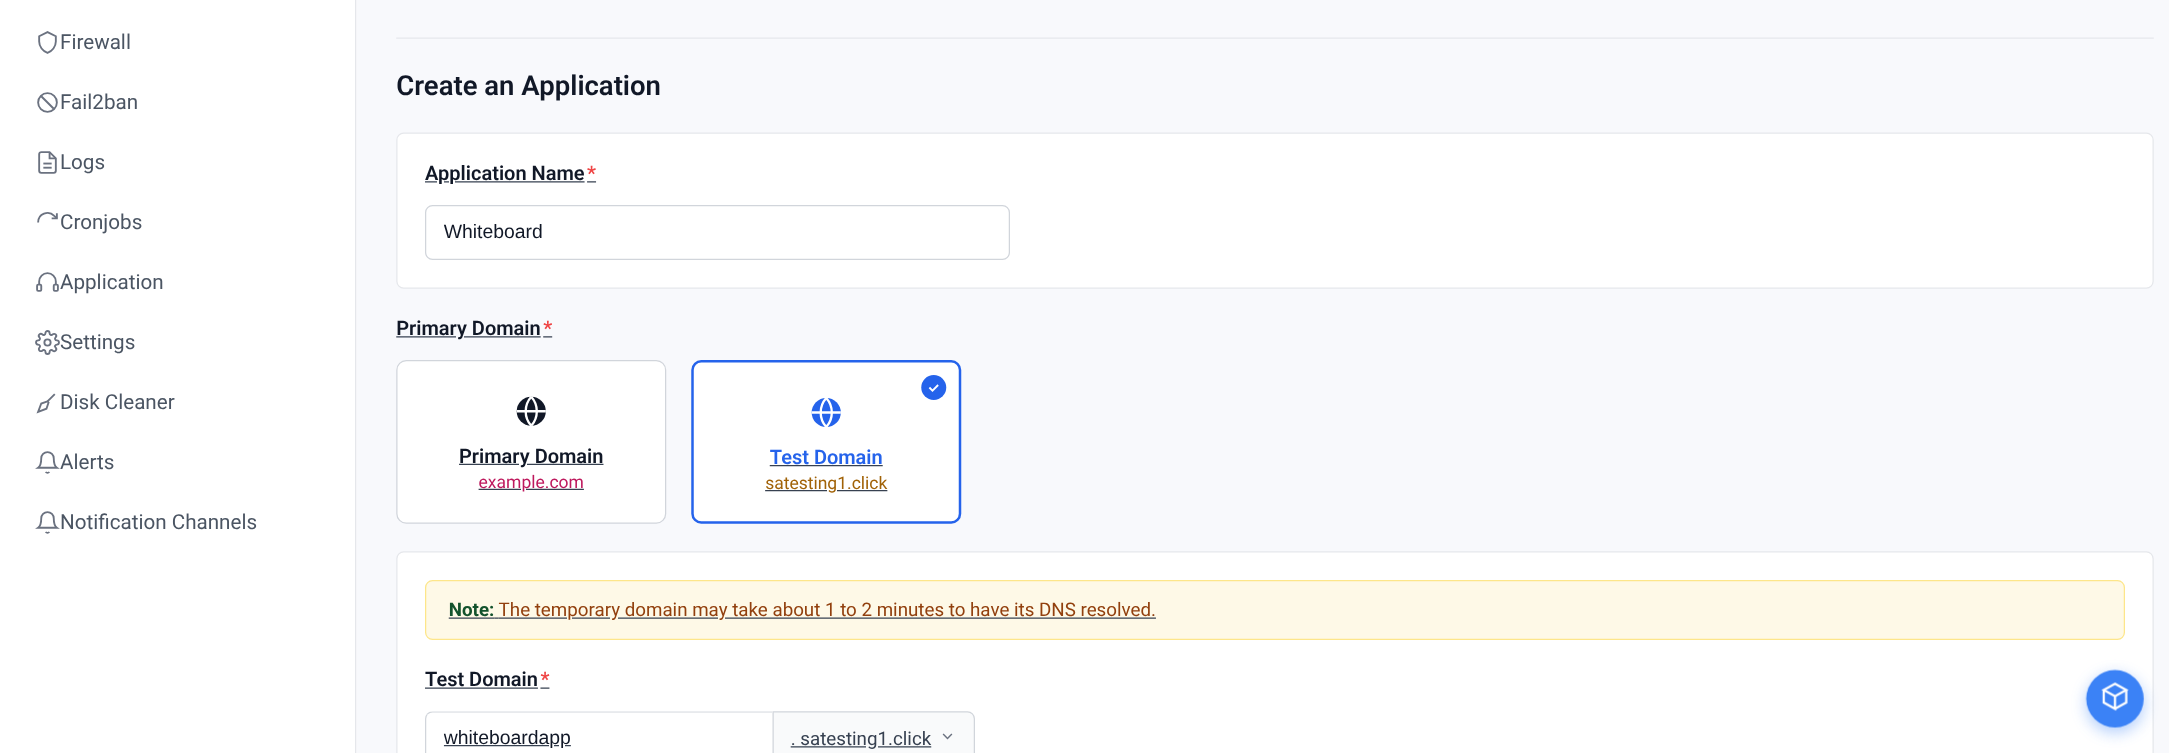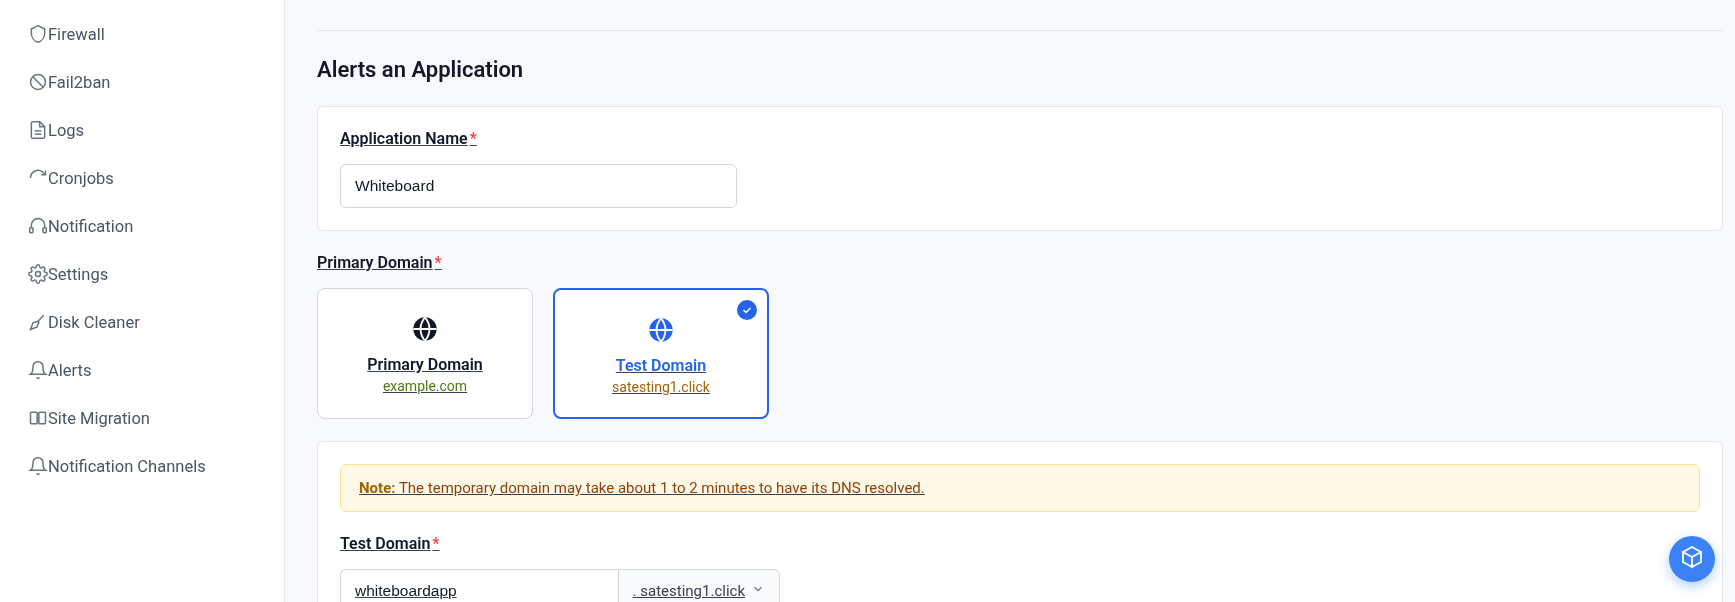--- a/index.html
+++ b/index.html
@@ -6,32 +6,32 @@
     body { font-family: -apple-system, BlinkMacSystemFont, 'Segoe UI', Roboto, sans-serif; background: #f8f9fc; color: #374151; }
     .container { display: flex; min-height: 100vh; }
     .sidebar { width: 285px; background: #fff; border-right: 1px solid #e5e7eb; padding-top: 10px; }
     .sidebar-item { display: flex; align-items: center; gap: 0; padding: 14px 28px; cursor: pointer; color: #4b5563; font-size: 16.5px; }
     .sidebar-icon { width: 20px; height: 20px; display: inline-flex; align-items: center; justify-content: center; color: #6b7280; }
     .main { flex: 1; padding: 30px 0 30px 32px; }
     .page-title { font-size: 22px; font-weight: 600; color: #111827; margin-bottom: 24px; }
     .card { background: #fff; border: 1px solid #e5e7eb; border-radius: 6px; padding: 22px; margin-bottom: 22px; margin-right: 12px; text-decoration: underline; }
     .field-label { font-size: 16px; font-weight: 600; color: #111827; margin-bottom: 16px; display: block; }
     .required { color: #ef4444; margin-left: 2px; }
-    .text-input { width: 397px; padding: 12px 14px; border: 1px solid #d1d5db; border-radius: 6px; font-size: 15.5px; color: #111827; }
+    .text-input { width: 468px; padding: 12px 14px; border: 1px solid #d1d5db; border-radius: 6px; font-size: 15.5px; color: #111827; }
     .domain-options { display: flex; gap: 20px; margin-top: 4px; }
     .domain-card { position: relative; width: 216px; padding: 26px 18px 22px; border: 1px solid #d1d5db; border-radius: 8px; background: #fff; text-align: center; cursor: pointer; }
     .domain-card.selected { border: 2px solid #2563eb; }
     .domain-card .globe { margin: 0 auto 12px; display: flex; justify-content: center; }
     .domain-card .card-title { font-weight: 600; font-size: 16px; color: #111827; margin-bottom: 4px; }
     .domain-card.selected .card-title { color: #2563eb; }
-    .domain-card .card-sub { font-size: 14px; color: #4d7c0f; }
+    .domain-card .card-sub { font-size: 14px; color: #be185d; }
     .domain-card.selected .card-sub { color: #a16207; }
     .check-badge { position: absolute; top: 10px; right: 10px; width: 20px; height: 20px; border-radius: 999px; background: #2563eb; display: flex; align-items: center; justify-content: center; }
     .alert-note { background: #fef9e7; border: 1px solid #fde68a; border-radius: 6px; padding: 14px 18px; font-size: 15px; color: #92400e; margin-bottom: 22px; }
-    .alert-note strong { color: #a16207; }
+    .alert-note strong { color: #14532d; }
     .input-group { display: flex; width: 440px; }
     .input-group .text-input { border-radius: 6px 0 0 6px; border-right: none; width: 280px; }
     .input-suffix { display: flex; align-items: center; padding: 0 14px; border: 1px solid #d1d5db; border-radius: 0 6px 6px 0; background: #f9fafb; font-size: 15px; color: #374151; white-space: nowrap; gap: 6px; }
     .fab { position: fixed; right: 20px; bottom: 20px; width: 46px; height: 46px; border-radius: 999px; background: #3b82f6; display: flex; align-items: center; justify-content: center; cursor: pointer; box-shadow: 0 4px 12px rgba(59,130,246,0.4); }
     .hr-top { border: none; border-top: 1px solid #e5e7eb; margin-bottom: 26px; margin-right: 12px; }
     .standalone-label { margin-top: 2px; text-decoration: underline; }
   </style>
 </head>
 <body>
 
@@ -75,21 +75,21 @@
       <span>Cronjobs</span>
     </div>
     <div class="sidebar-item">
       <span class="sidebar-icon">
           <svg width="20" height="20" viewBox="0 0 24 24" fill="none" stroke="currentColor" stroke-width="1.8">
             <path d="M4 14v-3a8 8 0 0 1 16 0v3"></path>
             <rect x="2" y="14" width="4" height="6" rx="1"></rect>
             <rect x="18" y="14" width="4" height="6" rx="1"></rect>
           </svg>
         </span>
-      <span>Notification</span>
+      <span>Application</span>
     </div>
     <div class="sidebar-item">
       <span class="sidebar-icon">
           <svg width="20" height="20" viewBox="0 0 24 24" fill="none" stroke="currentColor" stroke-width="1.8">
             <circle cx="12" cy="12" r="3"></circle>
             <path d="M19.4 15a1.7 1.7 0 0 0 .34 1.87l.06.06a2 2 0 1 1-2.83 2.83l-.06-.06a1.7 1.7 0 0 0-1.87-.34 1.7 1.7 0 0 0-1 1.56V21a2 2 0 1 1-4 0v-.09a1.7 1.7 0 0 0-1-1.56 1.7 1.7 0 0 0-1.87.34l-.06.06a2 2 0 1 1-2.83-2.83l.06-.06a1.7 1.7 0 0 0 .34-1.87 1.7 1.7 0 0 0-1.56-1H3a2 2 0 1 1 0-4h.09a1.7 1.7 0 0 0 1.56-1 1.7 1.7 0 0 0-.34-1.87l-.06-.06a2 2 0 1 1 2.83-2.83l.06.06a1.7 1.7 0 0 0 1.87.34H9a1.7 1.7 0 0 0 1-1.56V3a2 2 0 1 1 4 0v.09a1.7 1.7 0 0 0 1 1.56 1.7 1.7 0 0 0 1.87-.34l.06-.06a2 2 0 1 1 2.83 2.83l-.06.06a1.7 1.7 0 0 0-.34 1.87V9a1.7 1.7 0 0 0 1.56 1H21a2 2 0 1 1 0 4h-.09a1.7 1.7 0 0 0-1.56 1z"></path>
           </svg>
         </span>
       <span>Settings</span>
     </div>
@@ -107,40 +107,31 @@
           <svg width="20" height="20" viewBox="0 0 24 24" fill="none" stroke="currentColor" stroke-width="1.8">
             <path d="M18 8a6 6 0 1 0-12 0c0 7-3 9-3 9h18s-3-2-3-9"></path>
             <path d="M13.7 21a2 2 0 0 1-3.4 0"></path>
           </svg>
         </span>
       <span>Alerts</span>
     </div>
     <div class="sidebar-item">
       <span class="sidebar-icon">
           <svg width="20" height="20" viewBox="0 0 24 24" fill="none" stroke="currentColor" stroke-width="1.8">
-            <rect x="3" y="5" width="8" height="14" rx="1"></rect>
-            <rect x="13" y="5" width="8" height="14" rx="1"></rect>
-          </svg>
-        </span>
-      <span>Site Migration</span>
-    </div>
-    <div class="sidebar-item">
-      <span class="sidebar-icon">
-          <svg width="20" height="20" viewBox="0 0 24 24" fill="none" stroke="currentColor" stroke-width="1.8">
             <path d="M18 8a6 6 0 1 0-12 0c0 7-3 9-3 9h18s-3-2-3-9"></path>
             <path d="M13.7 21a2 2 0 0 1-3.4 0"></path>
           </svg>
         </span>
       <span>Notification Channels</span>
     </div>
   </nav>
 
   <main class="main">
     <hr class="hr-top">
-    <h1 class="page-title">Alerts an Application</h1>
+    <h1 class="page-title">Create an Application</h1>
 
     <div class="card">
       <label class="field-label">
         <span>Application Name</span><span class="required">*</span>
       </label>
       <input class="text-input" type="text" value="Whiteboard" style="">
     </div>
 
     <div class="standalone-label">
       <label class="field-label">

